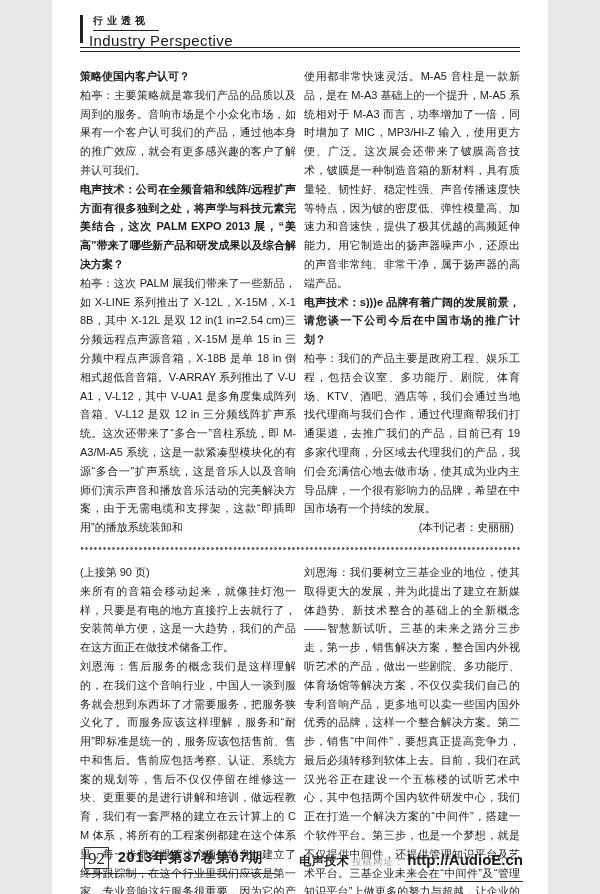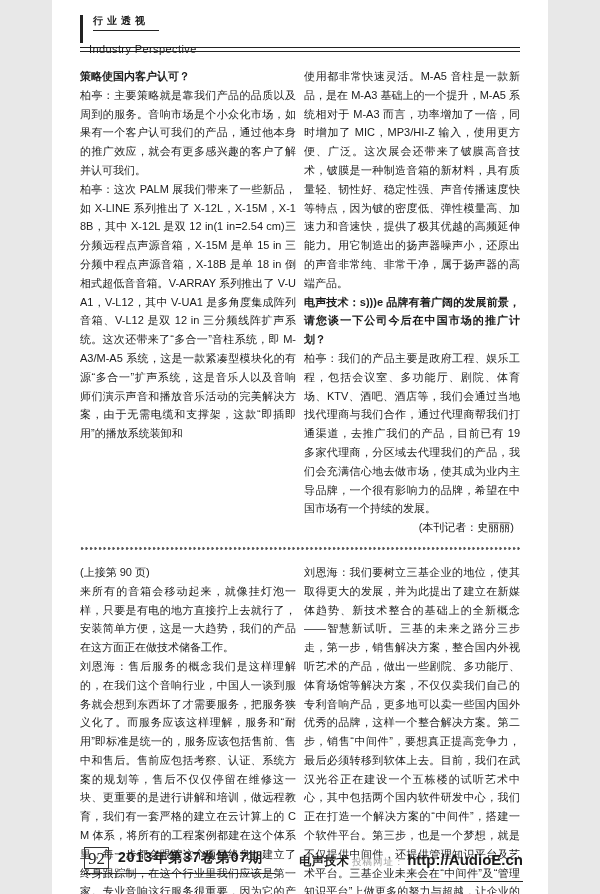--- a/index.html
+++ b/index.html
@@ -13,21 +13,21 @@
     overflow:hidden;
   }
   
   .header { position:relative; margin:10px 28px 0 28px; padding-left:9px; height:34px; }
   .header-bar { position:absolute; left:0; top:5px; width:3px; height:28px; background:#222; }
   .title-cn {
     display:inline-block;
     font-size:10px; font-weight:bold; letter-spacing:4px;
     border-bottom:1.6px solid #222; padding:0 10px 2px 0; margin-left:4px;
   }
-  .title-en { font-size:11px; letter-spacing:0.4px; margin-top:12px; color:#1a1a1a; }
+  .title-en { font-size:15px; letter-spacing:0.4px; margin-top:1px; color:#1a1a1a; }
   .double-rule {
     margin:3px 28px 0 28px; height:3px;
     border-top:1.6px solid #222; border-bottom:1px solid #222;
   }
   
   .section { display:flex; gap:8px; margin:0 28px; }
   .section-top { margin-top:15px; }
   .section-bottom { margin-top:12px; }
   .col { width:262px; font-size:11px; line-height:18.8px; text-align:justify; }
   .para { margin:0; word-break:break-all; }
@@ -73,20 +73,21 @@
       <div class="title-cn">行业透视</div>
       <div class="title-en">Industry Perspective</div>
     </div>
   </div>
   <div class="double-rule"></div>
 
   <div class="section section-top">
     <div class="col">
         <div class="para question">策略使国内客户认可？</div>
         <div class="para answer">柏亭：主要策略就是靠我们产品的品质以及周到的服务。音响市场是个小众化市场，如果有一个客户认可我们的产品，通过他本身的推广效应，就会有更多感兴趣的客户了解并认可我们。</div>
+        <div class="para question">电声技术：公司在全频音箱和线阵/远程扩声方面有很多独到之处，将声学与科技元素完美结合，这次 PALM EXPO 2013 展，“美高”带来了哪些新产品和研发成果以及综合解决方案？</div>
         <div class="para answer">柏亭：这次 PALM 展我们带来了一些新品，如 X-LINE 系列推出了 X-12L，X-15M，X-18B，其中 X-12L 是双 12 in(1 in=2.54 cm)三分频远程点声源音箱，X-15M 是单 15 in 三分频中程点声源音箱，X-18B 是单 18 in 倒相式超低音音箱。V-ARRAY 系列推出了 V-UA1，V-L12，其中 V-UA1 是多角度集成阵列音箱、V-L12 是双 12 in 三分频线阵扩声系统。这次还带来了“多合一”音柱系统，即 M-A3/M-A5 系统，这是一款紧凑型模块化的有源“多合一”扩声系统，这是音乐人以及音响师们演示声音和播放音乐活动的完美解决方案，由于无需电缆和支撑架，这款“即插即用”的播放系统装卸和</div>
       </div>
     <div class="col">
         <div class="para answer">使用都非常快速灵活。M-A5 音柱是一款新品，是在 M-A3 基础上的一个提升，M-A5 系统相对于 M-A3 而言，功率增加了一倍，同时增加了 MIC，MP3/HI-Z 输入，使用更方便、广泛。这次展会还带来了铍膜高音技术，铍膜是一种制造音箱的新材料，具有质量轻、韧性好、稳定性强、声音传播速度快等特点，因为铍的密度低、弹性模量高、加速力和音速快，提供了极其优越的高频延伸能力。用它制造出的扬声器噪声小，还原出的声音非常纯、非常干净，属于扬声器的高端产品。</div>
         <div class="para question">电声技术：s)))e 品牌有着广阔的发展前景，请您谈一下公司今后在中国市场的推广计划？</div>
         <div class="para answer">柏亭：我们的产品主要是政府工程、娱乐工程，包括会议室、多功能厅、剧院、体育场、KTV、酒吧、酒店等，我们会通过当地找代理商与我们合作，通过代理商帮我们打通渠道，去推广我们的产品，目前已有 19 多家代理商，分区域去代理我们的产品，我们会充满信心地去做市场，使其成为业内主导品牌，一个很有影响力的品牌，希望在中国市场有一个持续的发展。</div>
         <div class="para byline">(本刊记者：史丽丽)</div>
       </div>
   </div>
 

